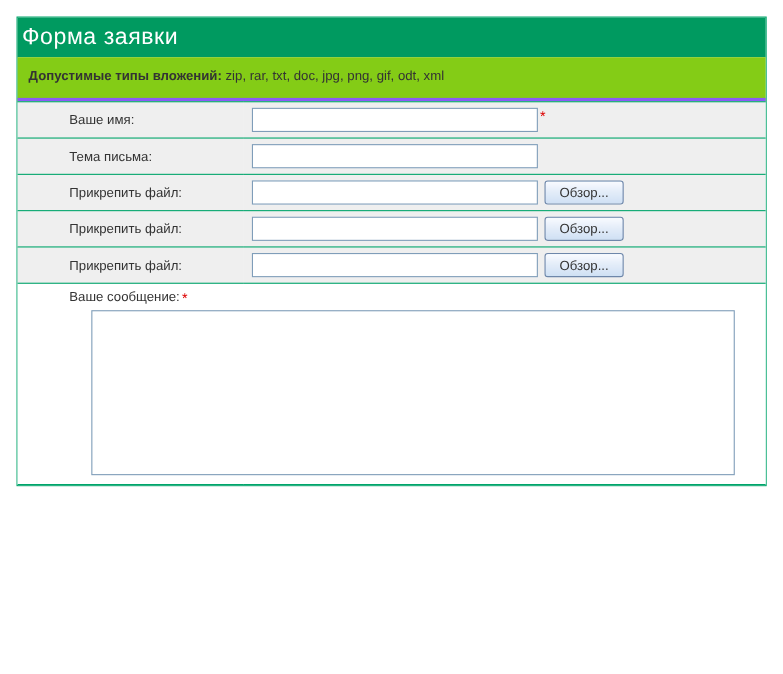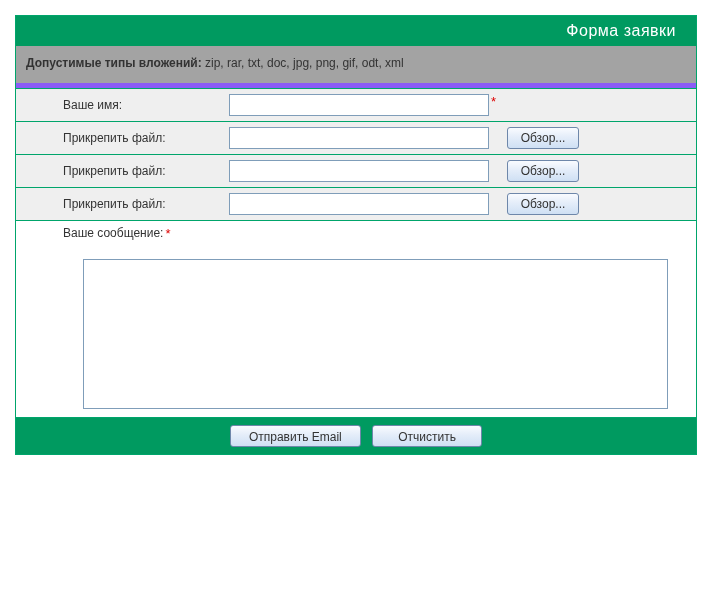--- a/index.html
+++ b/index.html
@@ -11,30 +11,30 @@
     background: #fff;
     color: #333;
   }
   .form-wrap {
     width: 682px;
     border: 1px solid #00a56b;
   }
   .form-title {
     background: #009a60;
     color: #fff;
-    text-align: right;
-    padding: 6px 20px;
-    font-size: 16px;
+    text-align: left;
+    padding: 6px 4px;
+    font-size: 21px;
     font-weight: normal;
     letter-spacing: 0.5px;
   }
   .info {
-    background: #a3a3a3;
+    background: #84cc16;
     padding: 8px 10px 10px 10px;
-    border-bottom: 5px solid #8b5cf6;
+    border-bottom: 3px solid #8b5cf6;
     line-height: 1.6;
   }
   .info .label { font-weight: bold; }
   table.fields {
     width: 100%;
     border-collapse: collapse;
   }
   table.fields td {
     border: 1px solid #00a56b;
     border-left: none;
@@ -79,28 +79,27 @@
     line-height: 18px;
     padding: 1px 10px;
     font-family: inherit;
     font-size: 12px;
     color: #333;
     background: linear-gradient(#f9fbff 0%, #e4edf9 45%, #cfe0f4 100%);
     border: 1px solid #6e87aa;
     border-radius: 3px;
     cursor: pointer;
     vertical-align: middle;
-    margin-left: 12px;
   }
   .msg-cell {
     background: #fff !important;
     padding: 6px 10px 12px 10px;
   }
   .msg-label {
-    margin-bottom: 18px;
+    margin-bottom: 4px;
     font-size: 12px;
   }
   .msg-area-wrap {
     position: relative;
     margin: 0 20px 0 20px;
   }
   textarea.msg {
     width: 100%;
     height: 150px;
     resize: none;
@@ -137,20 +136,26 @@
 
   <table class="fields">
     <tbody>
         <tr>
       <td>Ваше имя:</td>
       <td>
         <input type="text" class="txt" style=""><span class="req">*</span>
       </td>
     </tr>
     <tr>
+      <td>Тема письма:</td>
+      <td>
+        <input type="text" class="txt" style="">
+      </td>
+    </tr>
+    <tr>
       <td>Прикрепить файл:</td>
       <td>
         <span class="file-display"></span><button class="btn" type="button">Обзор...</button>
       </td>
     </tr>
     <tr>
       <td>Прикрепить файл:</td>
       <td>
         <span class="file-display"></span><button class="btn" type="button">Обзор...</button>
       </td>
@@ -167,18 +172,14 @@
           <span>Ваше сообщение:</span><span class="req">*</span>
         </div>
         <div class="msg-area-wrap">
           <textarea class="msg" style=""></textarea>
         </div>
       </td>
     </tr>
   </tbody>
     </table>
 
-  <div class="footer">
-    <button class="btn" type="button">Отправить Email</button>
-    <button class="btn" type="button">Отчистить</button>
-  </div>
 
 </div>
 
 </body></html>

